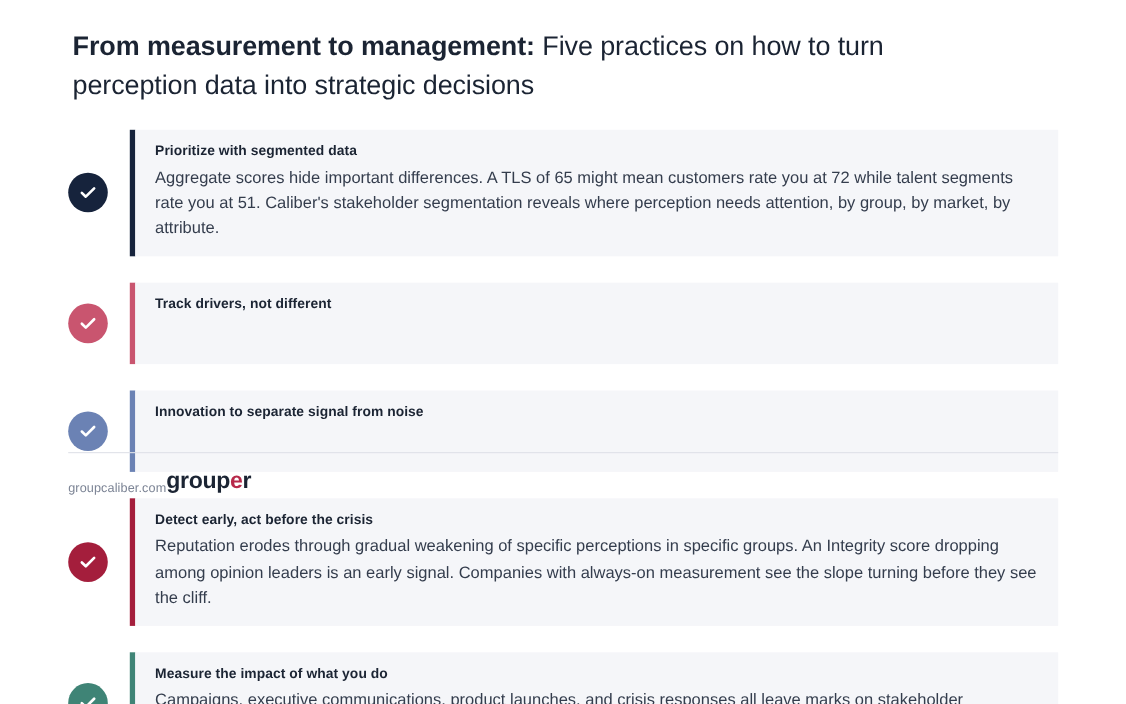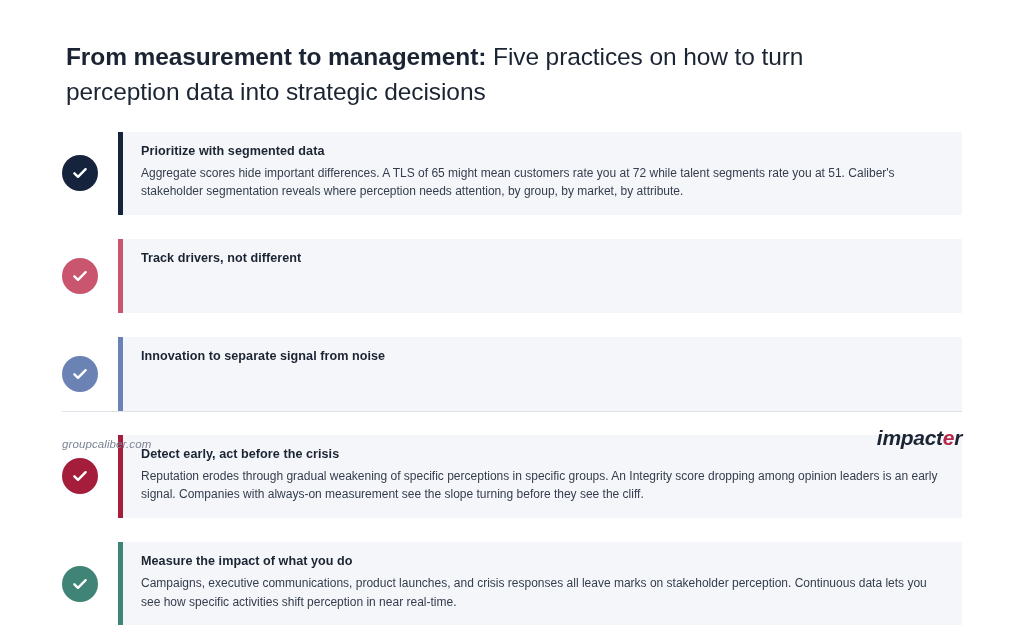--- a/index.html
+++ b/index.html
@@ -12,21 +12,21 @@
     background: #ffffff;
     font-family: "Liberation Sans", sans-serif;
     color: #1b2433;
     overflow: hidden;
   }
   .page {
     position: relative;
     width: 1024px;
     height: 468px;
     box-sizing: border-box;
-    padding: 40px 62px 0 62px;
+    padding: 26px 62px 0 62px;
   }
   .title {
     font-size: 24.5px;
     line-height: 1.42;
     font-weight: 400;
     color: #1b2433;
     margin: 0 0 0 4px;
     max-width: 830px;
     letter-spacing: -0.1px;
   }
@@ -74,41 +74,39 @@
     box-sizing: border-box;
   }
   .item-title {
     font-size: 12.6px;
     font-weight: bold;
     color: #1b2433;
     margin: 0 0 6px 0;
     letter-spacing: 0.05px;
   }
   .item-text {
-    font-size: 12px;
+    font-size: 15px;
     line-height: 1.55;
     color: #343d4d;
     margin: 0;
     max-width: 830px;
   }
   .footer {
     position: absolute;
     left: 62px;
     right: 62px;
     bottom: 18px;
   }
   .rule {
     border-top: 1px solid #dfe2e8;
     margin-bottom: 14px;
   }
   .footer-row {
     display: flex;
     align-items: flex-end;
-    justify-content: space-between;
-    font-style: italic;
   }
   .footer-url {
     font-size: 11.5px;
     color: #7c8495;
     letter-spacing: 0.1px;
   }
   .logo {
     font-size: 21px;
     font-weight: bold;
     color: #1b2433;
@@ -203,18 +201,18 @@
       </div>
     </div>
 
   </div>
 
   <div class="footer">
     <div class="rule"></div>
     <div class="footer-row">
       <div class="footer-url">groupcaliber.com</div>
       <div class="logo">
-        <span>impact</span><span class="accent">e</span><span>r</span>
+        <span>group</span><span class="accent">e</span><span>r</span>
       </div>
     </div>
   </div>
 
 </div>
 
 </body></html>

